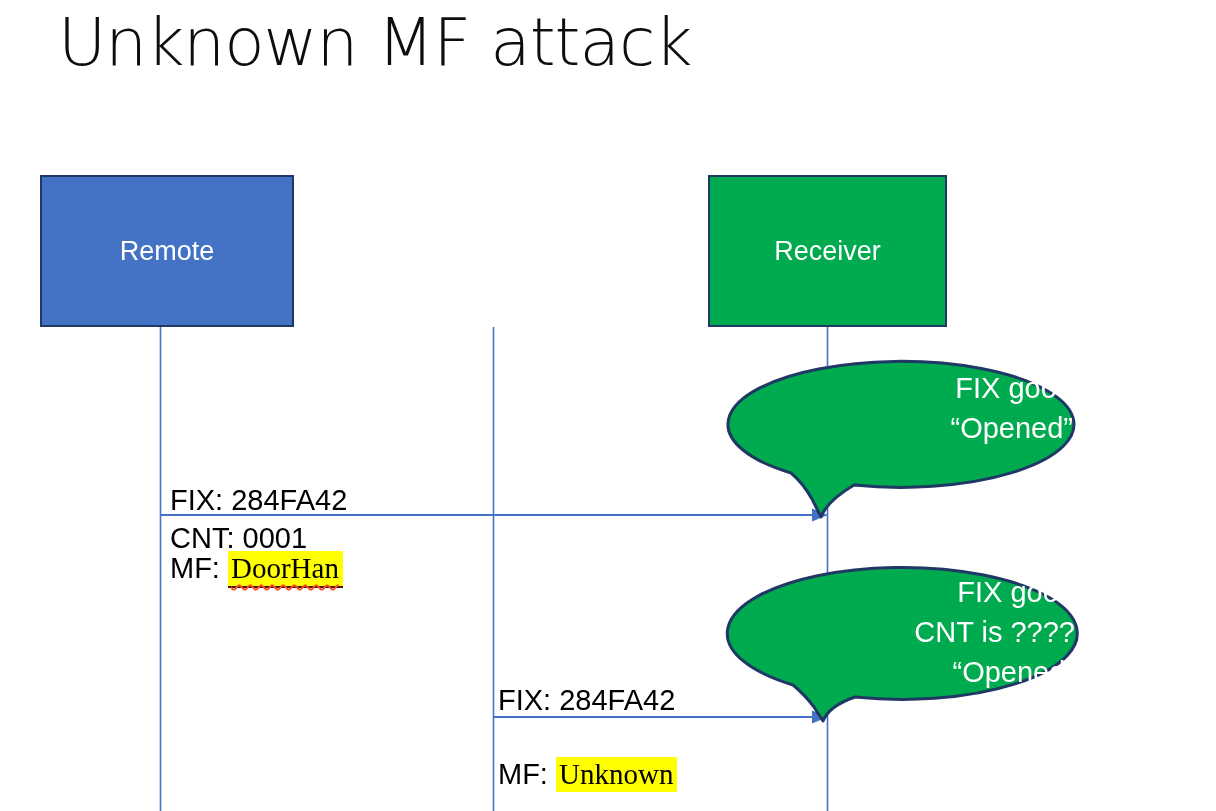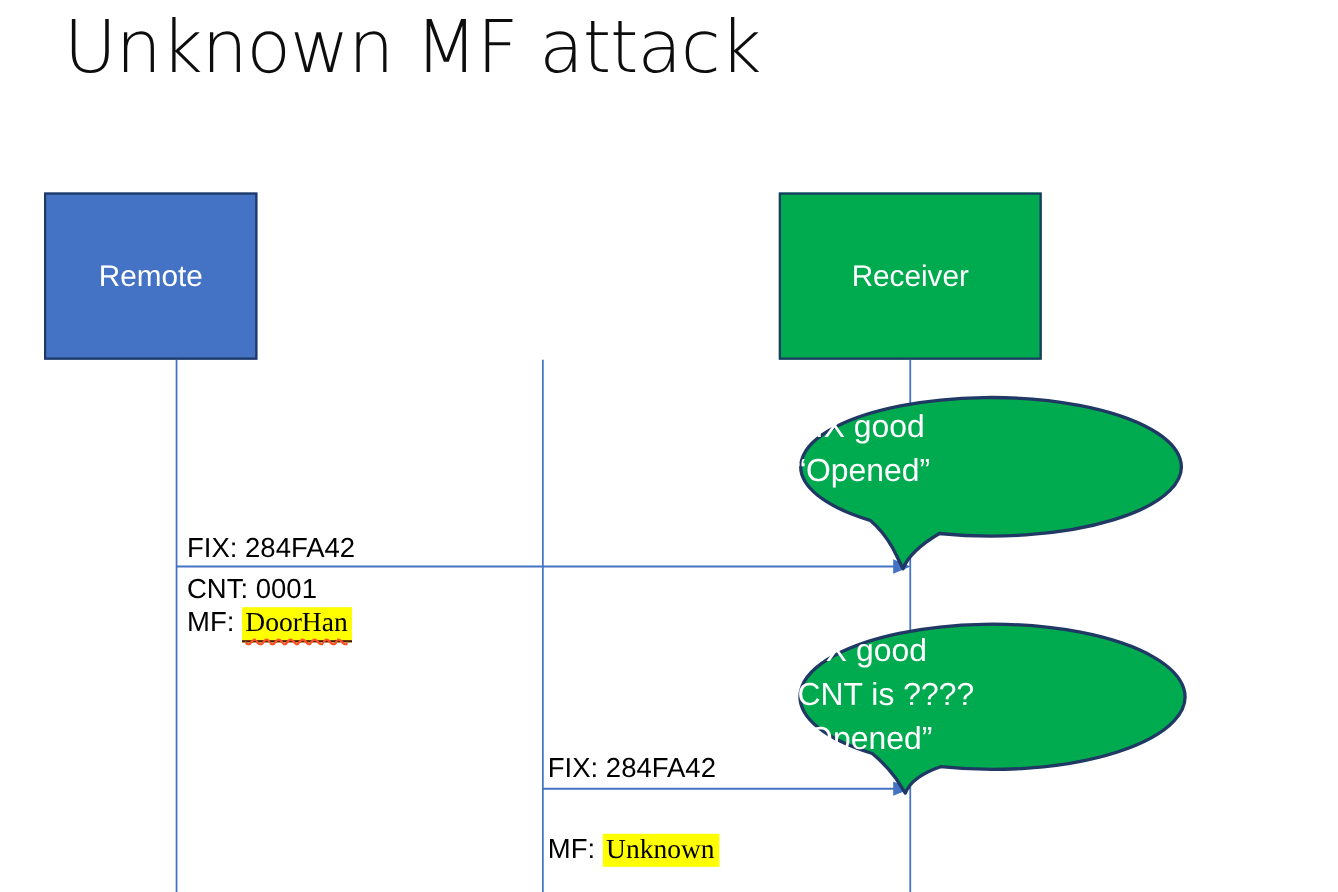--- a/index.html
+++ b/index.html
@@ -7,37 +7,37 @@
     position:relative;width:1216px;height:811px;background:#ffffff;
     font-family:"Liberation Sans",sans-serif;overflow:hidden;
   }
   .title{
     position:absolute;left:58px;top:4px;
     font-size:66px;font-weight:200;letter-spacing:-1px;color:#0d0d0d;
     font-family:"DejaVu Sans","Liberation Sans",sans-serif;
     text-align:right;
   }
   .actor{
-    position:absolute;top:175px;width:194px;height:152px;
+    position:absolute;top:175px;width:254px;height:152px;
     border:2.5px solid #1F3864;box-sizing:border-box;
     display:flex;align-items:center;justify-content:center;
     color:#ffffff;font-size:27px;
   }
   .actor.remote{left:40px;background:#4472C4;}
   .actor.flipper{left:373px;background:#ED7D31;}
   .actor.receiver{left:708px;width:239px;background:#00AB50;}
   svg.overlay{position:absolute;left:0;top:0;z-index:1;}
   .bubble-text{
     position:absolute;width:350px;z-index:2;
-    color:#ffffff;font-size:29px;line-height:40px;text-align:left;
+    color:#ffffff;font-size:29px;line-height:40px;text-align:right;
   }
   .bubble-text.b1{left:723px;top:368px;}
   .bubble-text.b2{left:725px;top:572px;}
   .msg-row{
-    position:absolute;z-index:2;font-size:25px;color:#000000;white-space:nowrap;
+    position:absolute;z-index:2;font-size:29px;color:#000000;white-space:nowrap;
   }
   .m1{left:170px;}
   .m2{left:498px;}
   .m1.r1{top:484px;}
   .m1.r2{top:522px;}
   .m1.r3{top:552px;}
   .m2.r1{top:684px;}
   .m2.r2{top:723px;}
   .m2.r3{top:758px;}
   .hl{background:#FFFF00;padding:1px 4px 2px 3px;font-family:Liberation Serif, serif;}

